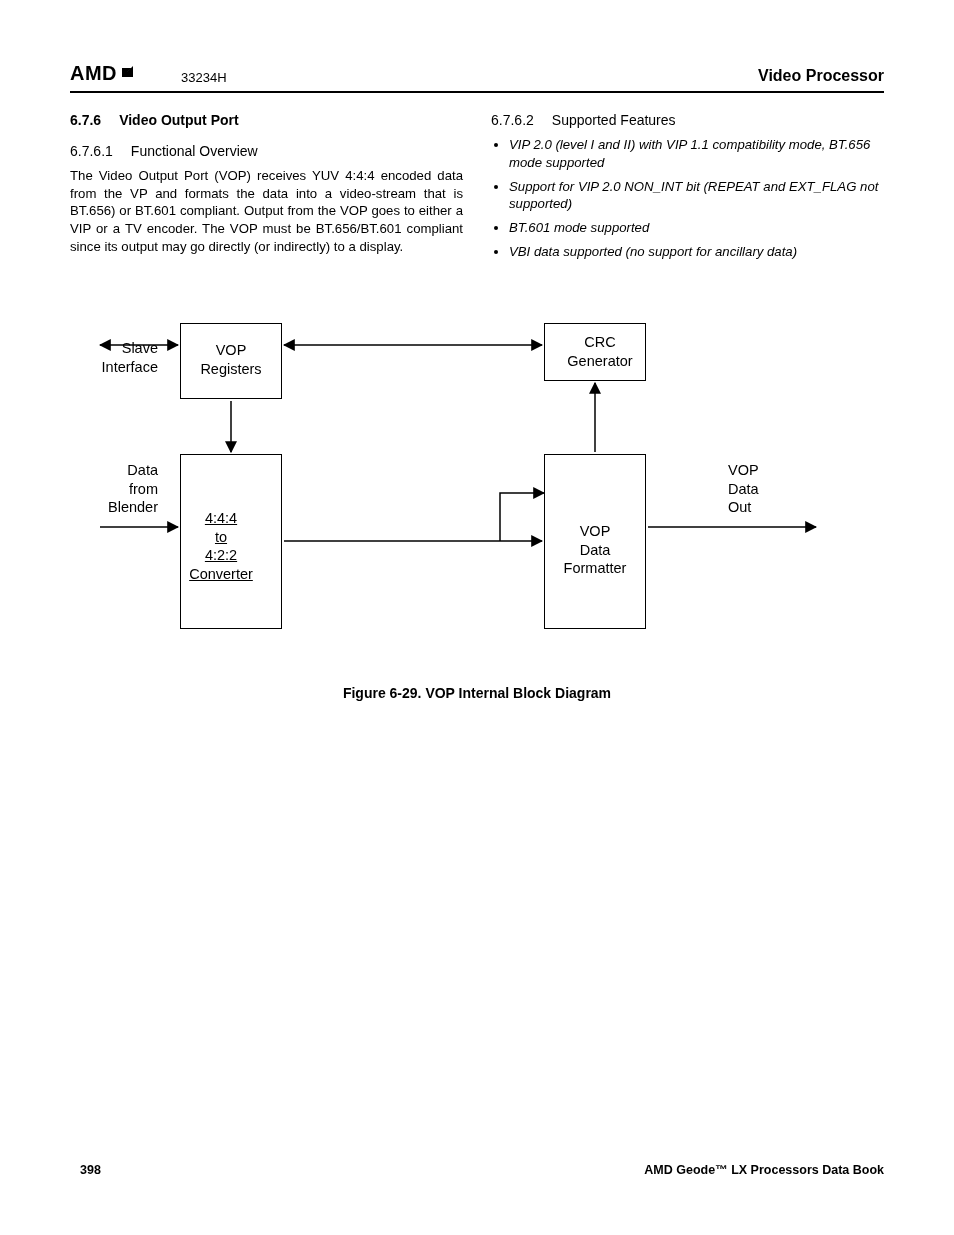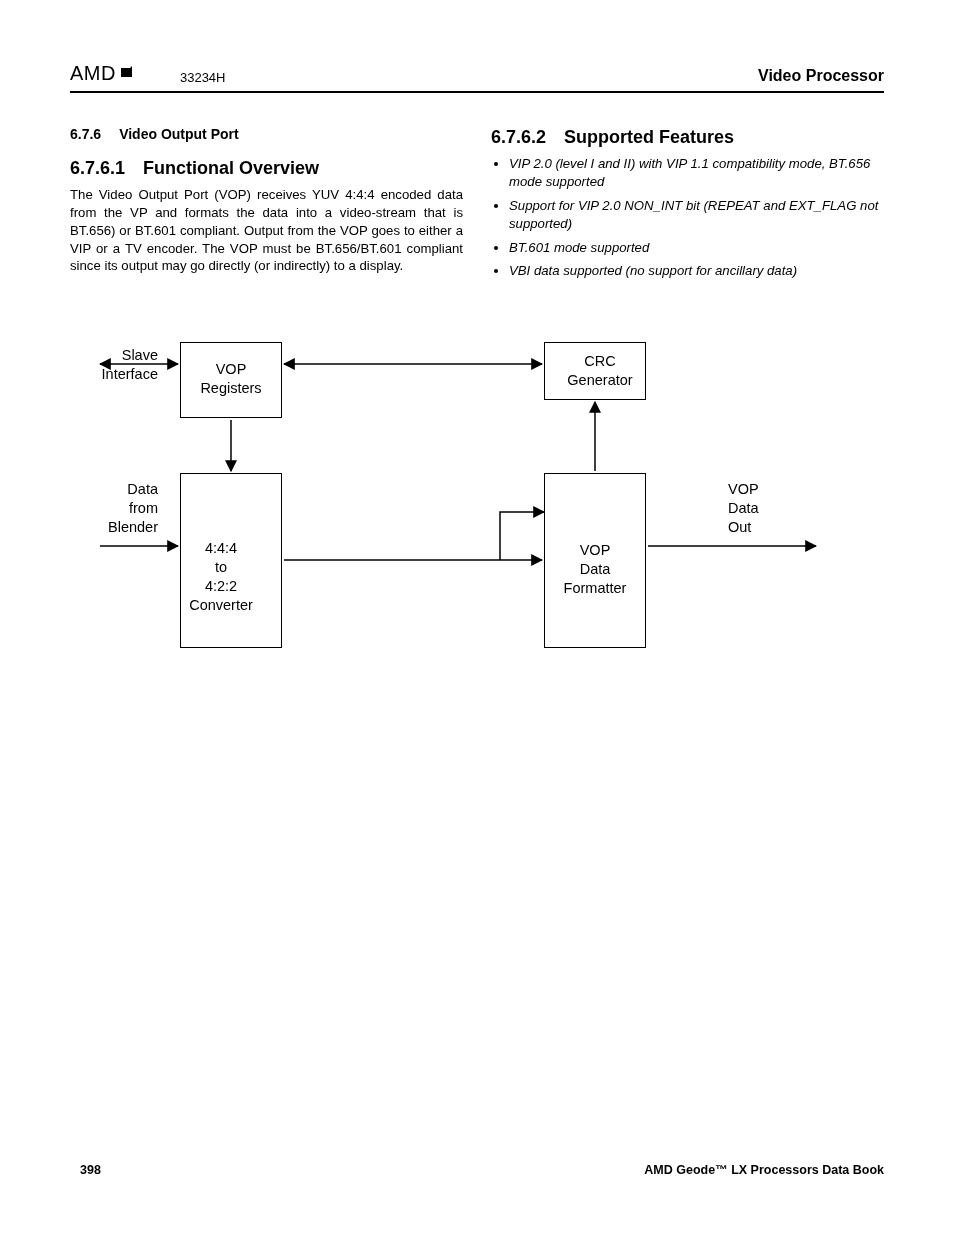--- a/index.html
+++ b/index.html
@@ -22,57 +22,57 @@
     align-items: flex-end;
     border-bottom: 2px solid #000;
     padding-bottom: 6px;
   }
   .header-left {
     display: flex;
     align-items: flex-end;
     gap: 44px;
   }
   .logo {
-    font-weight: 400;
+    font-weight: 700;
     font-size: 20px;
     letter-spacing: 0.5px;
     display: flex;
     align-items: flex-end;
   }
   .logo-arrow {
     font-weight: 900;
     font-size: 20px;
     margin-left: 2px;
   }
   .docnum {
     font-size: 13px;
   }
   .header-right {
     font-size: 16px;
     font-weight: bold;
   }
   .columns {
     display: flex;
     gap: 28px;
-    margin-top: 32px;
+    margin-top: 18px;
   }
   .col {
     flex: 1;
     font-size: 13.2px;
     line-height: 1.35;
   }
   .h-section {
     font-weight: bold;
     font-size: 14px;
     margin-bottom: 12px;
   }
   .h-section .num { margin-right: 18px; }
   .h-sub {
-    font-weight: bold;
-    font-size: 18px;
+    font-weight: normal;
+    font-size: 14px;
     margin-bottom: 6px;
   }
   .h-sub .num { margin-right: 18px; }
   .para {
     text-align: justify;
   }
   ul.features {
     margin: 6px 0 0 0;
     padding-left: 18px;
   }
@@ -168,24 +168,24 @@
 
   <div class="diagram">
 
     <div class="dbox" style="left:110px; top:0px;  width:102px; height:76px;"></div>
     <div class="dbox" style="left:474px; top:0px;  width:102px; height:58px;"></div>
     <div class="dbox" style="left:110px; top:131px; width:102px; height:175px;"></div>
     <div class="dbox" style="left:474px; top:131px; width:102px; height:175px;"></div>
 
     <div class="dlabel" style="left:110px; top:18px; width:102px;">VOP<br>Registers</div>
     <div class="dlabel" style="left:474px; top:10px; width:112px;">CRC<br>Generator</div>
-    <div class="dlabel" style="left:110px; top:197px; width:82px;">4:4:4<br>to<br>4:2:2<br>Converter</div>
+    <div class="dlabel" style="left:110px; top:186px; width:82px;text-decoration:underline;">4:4:4<br>to<br>4:2:2<br>Converter</div>
     <div class="dlabel" style="left:474px; top:199px; width:102px;">VOP<br>Data<br>Formatter</div>
 
-    <div class="dlabel right" style="left:0px; top:4px; width:88px;">Slave<br>Interface</div>
+    <div class="dlabel right" style="left:0px; top:16px; width:88px;">Slave<br>Interface</div>
     <div class="dlabel right" style="left:0px; top:138px; width:88px;">Data<br>from<br>Blender</div>
     <div class="dlabel left" style="left:658px; top:138px; width:100px;">VOP<br>Data<br>Out</div>
 
     <svg class="overlay">
       <defs>
         <marker id="ah" viewBox="0 0 10 10" refX="9" refY="5" markerWidth="8" markerHeight="8" orient="auto-start-reverse">
           <path d="M0 0 L10 5 L0 10 Z" fill="#000"></path>
         </marker>
       </defs>
 
@@ -200,19 +200,20 @@
       <line x1="214" y1="218" x2="472" y2="218" stroke="#000" stroke-width="1.5" marker-end="url(#ah)"></line>
 
       <line x1="525" y1="129" x2="525" y2="60" stroke="#000" stroke-width="1.5" marker-end="url(#ah)"></line>
 
       <polyline points="430,218 430,170 474,170" fill="none" stroke="#000" stroke-width="1.5" marker-end="url(#ah)"></polyline>
 
       <line x1="578" y1="204" x2="746" y2="204" stroke="#000" stroke-width="1.5" marker-end="url(#ah)"></line>
     </svg>
   </div>
 
+  <div class="fig-caption">Figure 6-29.  VOP Internal Block Diagram</div>
 
   <div class="footer">
     <span>398</span>
     <span>AMD Geode™ LX Processors Data Book</span>
   </div>
 
 </div>
 
 </body></html>

